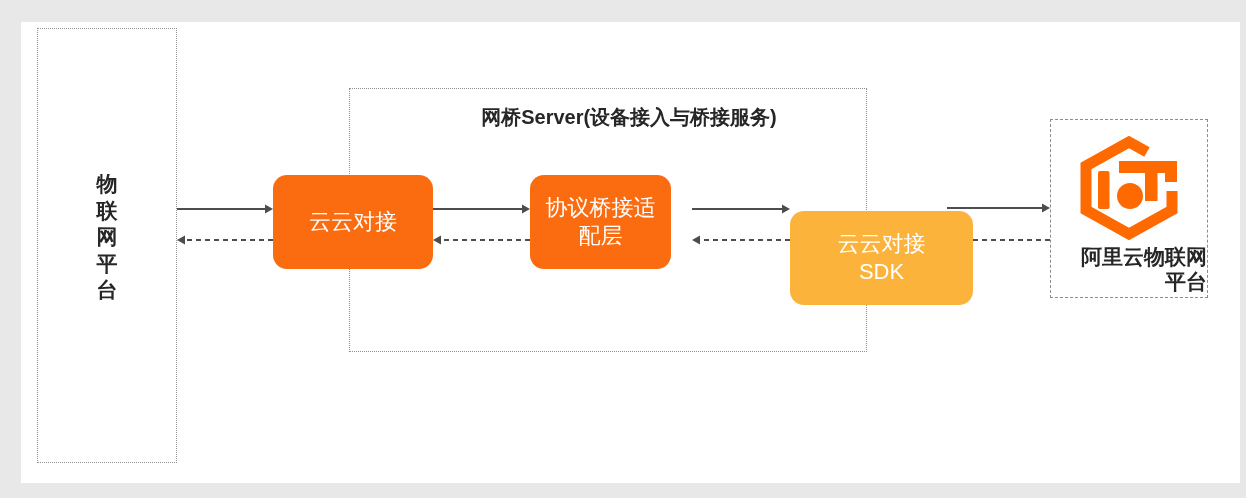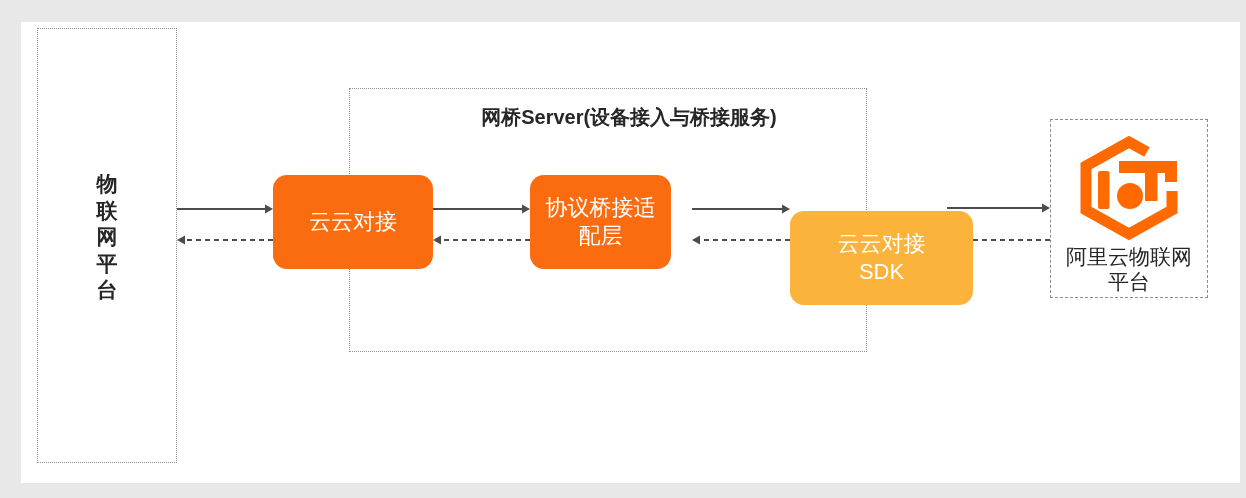--- a/index.html
+++ b/index.html
@@ -42,21 +42,21 @@
   .box-1{left:273px;width:160px;background:#FB6C10;}
   .box-2{left:530px;width:141px;background:#FB6C10;}
   .box-3{left:790px;width:183px;background:#FBB33C;margin-top:36px;}
   
   .right-node{
     position:absolute;left:1050px;top:119px;width:158px;height:179px;
     border:1.5px dashed #8C8C8C;box-sizing:border-box;background:#FFFFFF;
   }
   .right-logo{display:block;margin:15px auto 3px auto;}
   .right-node-label{
-    text-align:center;font-size:21px;font-weight:400;line-height:25px;
+    text-align:right;font-size:21px;font-weight:700;line-height:25px;
     white-space:pre-line;color:#262626;
   }
   
   .arrows{position:absolute;left:0;top:0;pointer-events:none;}
   .sl{stroke:#4D4D4D;stroke-width:1.8;}
   .dl{stroke:#4D4D4D;stroke-width:2;stroke-dasharray:5 4;}
   .ah{fill:#4D4D4D;}
 </style>
 </head>
 <body>

